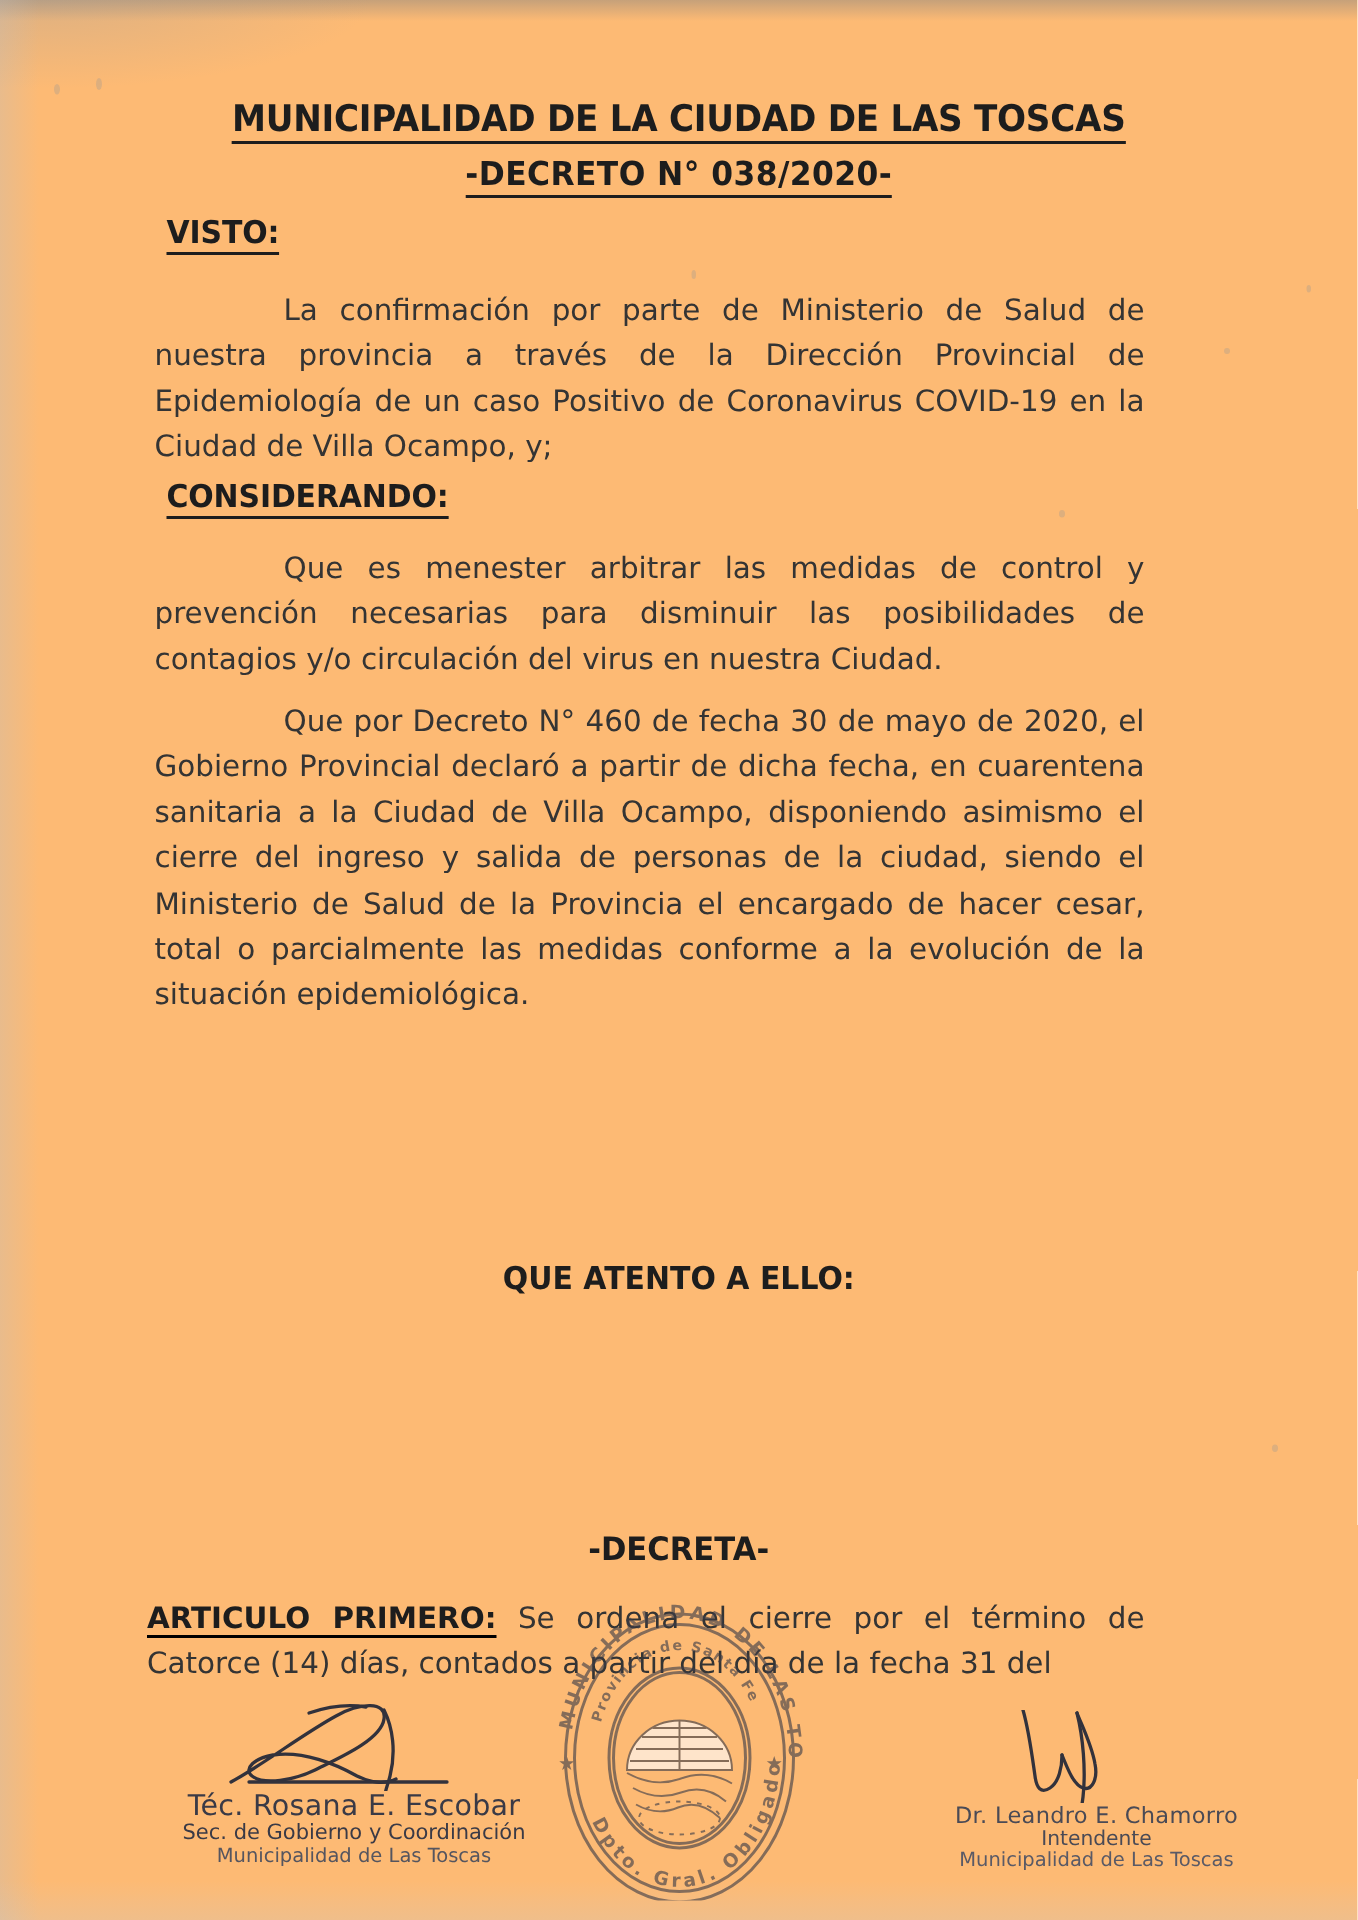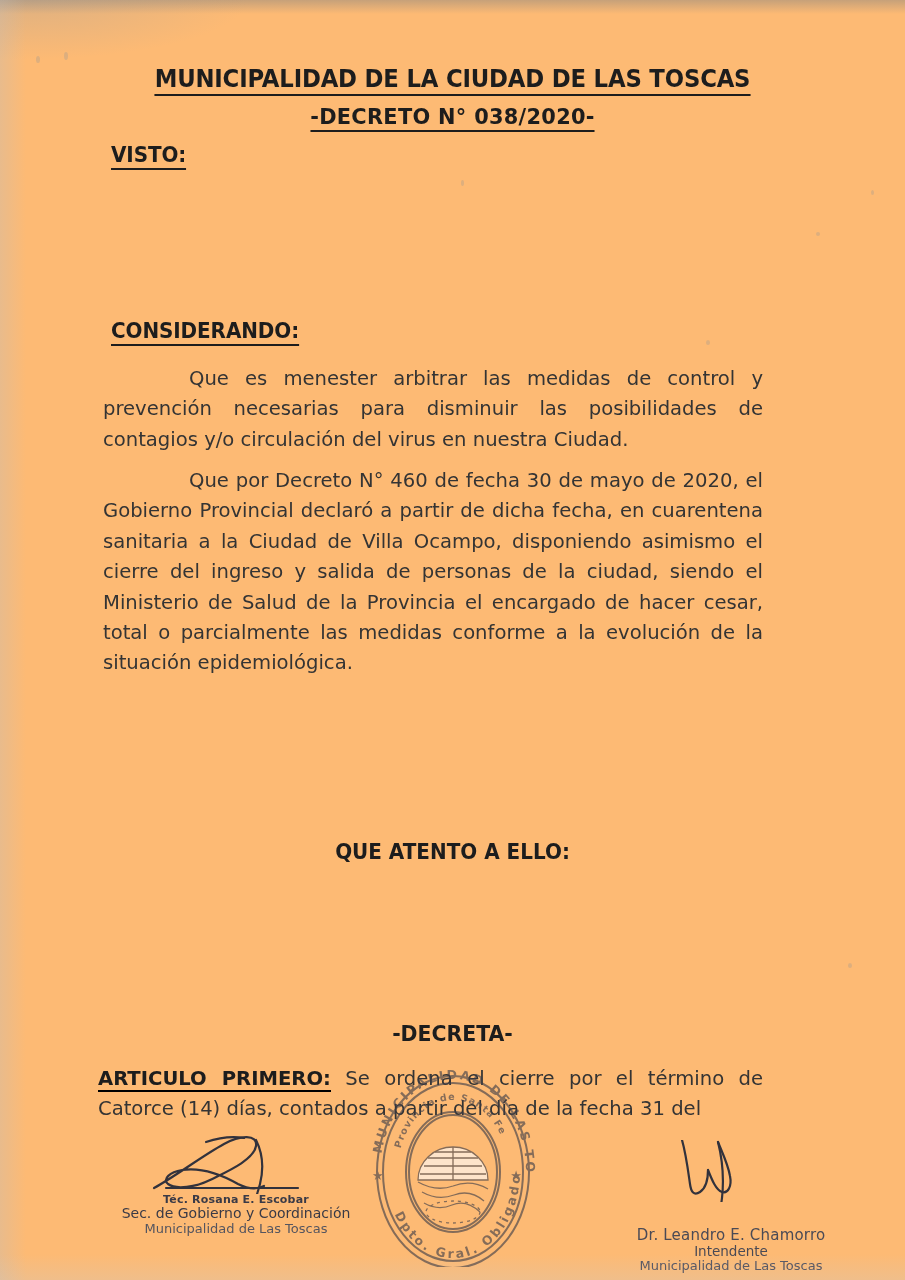--- a/index.html
+++ b/index.html
@@ -177,25 +177,25 @@
     text-align: center;
     color: #3a3a46;
     line-height: 1.12;
   }
   #signature-left  { left: 106px; top: 1132px; width: 260px; }
   #signature-right { left: 596px; top: 1140px; width: 270px; }
 
   .sig-mark { height: 62px; position: relative; }
   .sig-mark svg { position: absolute; left: 0; top: 0; }
 
-  .sig-name  { font-size: 11px; font-weight: bold; letter-spacing: .2px; }
+  .sig-name  { font-size: 19px; font-weight: normal; letter-spacing: .2px; }
   .sig-role  { font-size: 14px; }
   .sig-org   { font-size: 13px; color: #55555f; }
 
-  #signature-right .sig-name { font-size: 15px; font-weight: normal; color: #4a4a55; margin-top: 25px; }
+  #signature-right .sig-name { font-size: 15px; font-weight: normal; color: #4a4a55; }
   #signature-right .sig-role { font-size: 13.5px; color: #4a4a55; }
   #signature-right .sig-org  { font-size: 13px; color: #5a5a66; }
 </style>
 </head>
 <body>
 
 <div id="page">
 
   <div class="scan-shade-top"></div>
   <div class="scan-shade-topleft"></div>
@@ -215,20 +215,21 @@
     <span class="u">MUNICIPALIDAD DE LA CIUDAD DE LAS TOSCAS</span>
   </div>
 
   <div class="doc-sub" id="doc-subtitle">
     <span class="u">-DECRETO N° 038/2020-</span>
   </div>
 
   <div class="lbl" id="label-visto">
     <span class="u">VISTO:</span>
   </div>
+  <div class="para" id="para-visto">La confirmación por parte de Ministerio de Salud de nuestra provincia a través de la Dirección Provincial de Epidemiología de un caso Positivo de Coronavirus COVID-19 en la Ciudad de Villa Ocampo, y;</div>
 
   <div class="lbl" id="label-considerando">
     <span class="u">CONSIDERANDO:</span>
   </div>
   <div class="para" id="para-cons-1">Que es menester arbitrar las medidas de control y prevención necesarias para disminuir las posibilidades de contagios y/o circulación del virus en nuestra Ciudad.</div>
   <div class="para" id="para-cons-2">Que por Decreto N° 460 de fecha 30 de mayo de 2020, el Gobierno Provincial declaró a partir de dicha fecha, en cuarentena sanitaria a la Ciudad de Villa Ocampo, disponiendo asimismo el cierre del ingreso y salida de personas de la ciudad, siendo el Ministerio de Salud de la Provincia el encargado de hacer cesar, total o parcialmente las medidas conforme a la evolución de la situación epidemiológica.</div>
 
   <div class="lbl-center" id="label-que-atento">
     <span class="u">QUE ATENTO A ELLO:</span>
   </div>

